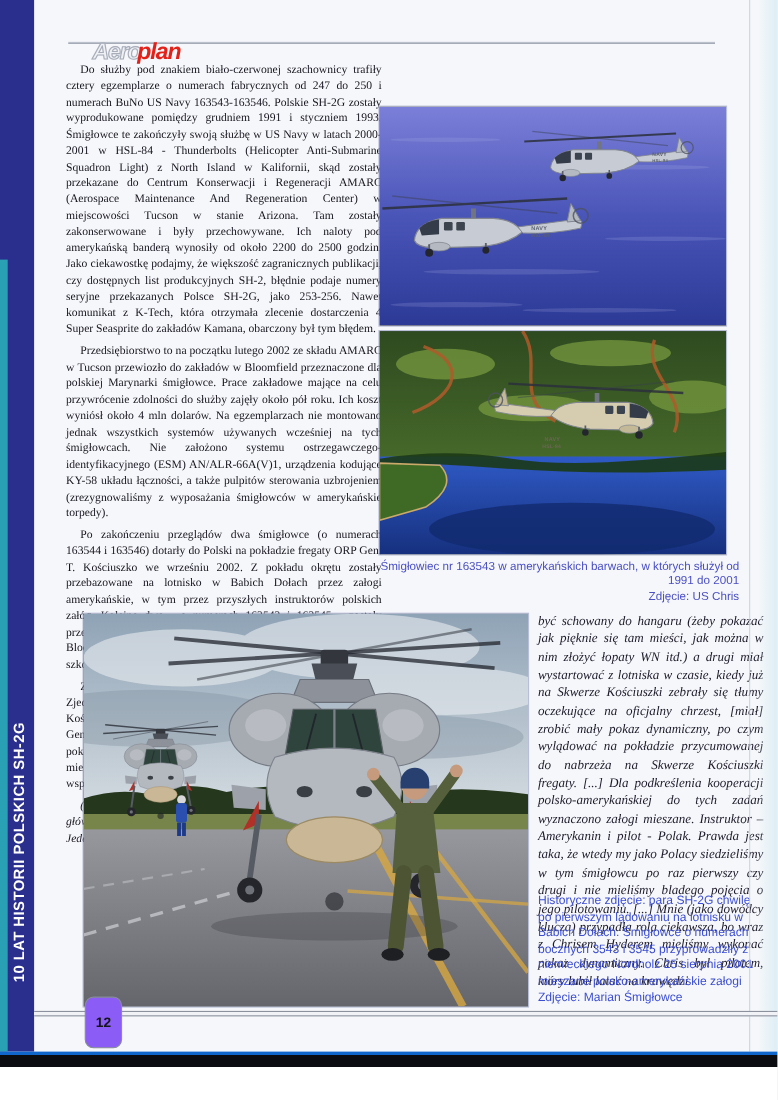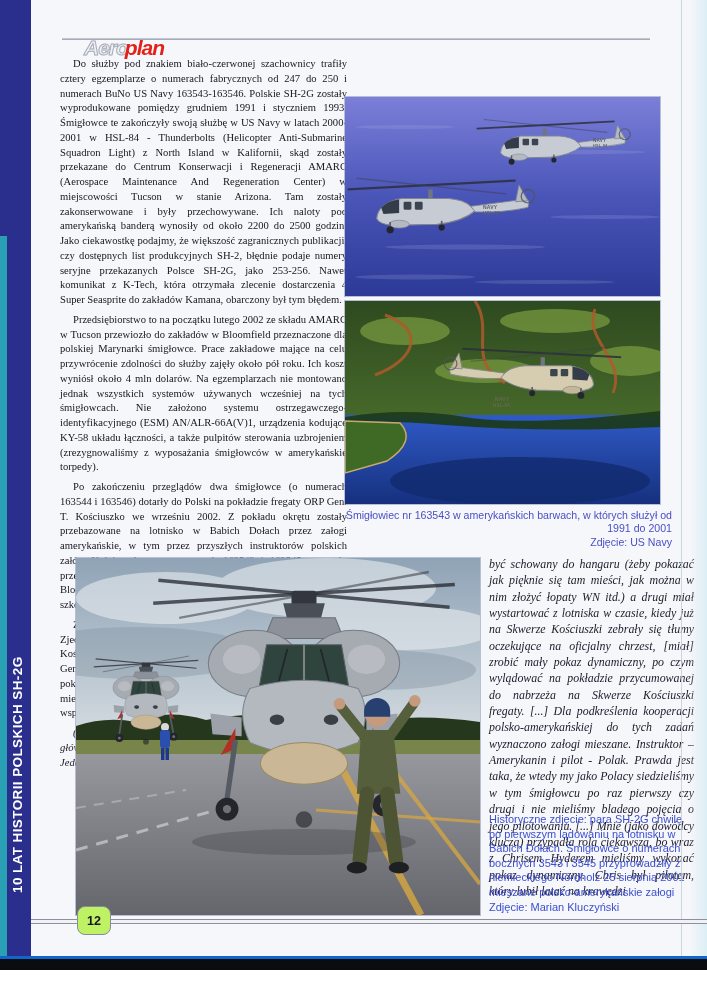--- a/index.html
+++ b/index.html
@@ -46,22 +46,22 @@
   #photo3{left:76px;top:558px;width:404px;height:357px;}
   .photo svg{display:block;}
   .rotor{stroke:#2c303c;stroke-width:2;opacity:.85;}
   .rotor2{stroke:#3a3f4c;stroke-width:1.2;opacity:.45;}
   .rotorF{stroke:#23262e;stroke-width:3.4;opacity:.75;}
   .marking{font:700 4.6px "Liberation Sans",sans-serif;fill:#5a6070;letter-spacing:.2px;}
   
   .foot-rule{position:absolute;left:31px;top:919px;width:676px;height:5px;
         border-top:1.5px solid #8b919d;border-bottom:1.5px solid #8b919d;background:#f1f2f6;
         box-sizing:border-box;z-index:2;}
-  .pagenum{position:absolute;left:77px;top:906px;width:34px;height:29px;
-        border:1.5px solid #868c98;border-radius:8px;background:#bef264;
+  .pagenum{position:absolute;left:77px;top:906px;width:34px;height:47px;
+        border:1.5px solid #868c98;border-radius:8px;background:#8b5cf6;
         display:flex;align-items:center;justify-content:center;
         font:700 12.5px "Liberation Sans",sans-serif;color:#15151c;z-index:3;box-sizing:border-box;}
 </style>
 </head>
 <body>
 
 <div class="page">
 
   <div class="sidebar"></div>
   <div class="sidebar-teal"></div>
@@ -154,21 +154,21 @@
       <path d="M0 120 L55 122 Q72 140 42 160 L0 172 Z" fill="#3f6a26" stroke="#caa96a" stroke-width="1.5"></path>
       <ellipse cx="175" cy="180" rx="130" ry="24" fill="#122a6e" opacity=".8"></ellipse>
       <use href="#heli-side" transform="translate(255,52) scale(-1.06,1.06)" style="--hb:#d6cdb0;--hb2:#c4b996"></use>
       <text x="150" y="100" class="marking" style="font-size:5px;fill:#6b6654">NAVY</text>
       <text x="148" y="106" class="marking" style="fill:#6b6654">HSL-84</text>
     </svg>
   </div>
 
   <div class="cap cap-mid">
     <div>Śmigłowiec nr 163543 w amerykańskich barwach, w których służył od 1991 do 2001</div>
-    <div>Zdjęcie: US Navy</div>
+    <div>Zdjęcie: US Chris</div>
   </div>
 
   <div class="photo" id="photo3">
     <svg width="404" height="357" viewBox="0 0 404 357">
       <defs>
         <linearGradient id="sky" x1="0" y1="0" x2="0" y2="1">
           <stop offset="0" stop-color="#8fa3b6"></stop>
             <stop offset="1" stop-color="#d0d8de"></stop>
         </linearGradient>
         <linearGradient id="tarmac" x1="0" y1="0" x2="0" y2="1">
@@ -248,21 +248,21 @@
       </g>
       <use href="#heli-front" transform="translate(124,14) scale(1.04)"></use>
       <use href="#marshal" transform="translate(262,140) scale(1.45)"></use>
     </svg>
   </div>
 
   <div class="col-right">być schowany do hangaru (żeby pokazać jak pięknie się tam mieści, jak można w nim złożyć łopaty WN itd.) a drugi miał wystartować z lotniska w czasie, kiedy już na Skwerze Kościuszki zebrały się tłumy oczekujące na oficjalny chrzest, [miał] zrobić mały pokaz dynamiczny, po czym wylądować na pokładzie przycumowanej do nabrzeża na Skwerze Kościuszki fregaty. [...] Dla podkreślenia kooperacji polsko-amerykańskiej do tych zadań wyznaczono załogi mieszane. Instruktor – Amerykanin i pilot - Polak. Prawda jest taka, że wtedy my jako Polacy siedzieliśmy w tym śmigłowcu po raz pierwszy czy drugi i nie mieliśmy bladego pojęcia o jego pilotowaniu. [...] Mnie (jako dowódcy klucza) przypadła rola ciekawsza, bo wraz z Chrisem Hyderem mieliśmy wykonać pokaz dynamiczny. Chris był pilotem, który lubił latać na krawędzi</div>
 
   <div class="cap cap-bottom">
     <div>Historyczne zdjęcie: para SH-2G chwilę po pierwszym lądowaniu na lotnisku w Babich Dołach. Śmigłowce o numerach bocznych 3543 i 3545 przyprowadziły z niemieckiego Nordholz 25 sierpnia 2001 mieszane polsko-amerykańskie załogi</div>
-    <div>Zdjęcie: Marian Kluczyński</div>
+    <div>Zdjęcie: Marian Śmigłowce</div>
   </div>
 
   <div class="foot-rule"></div>
   <div class="pagenum">12</div>
 
   <div class="page-fold"></div>
   <div class="right-glow"></div>
   <div class="scan-strip"></div>
   <div class="scan-bottom"></div>
 

